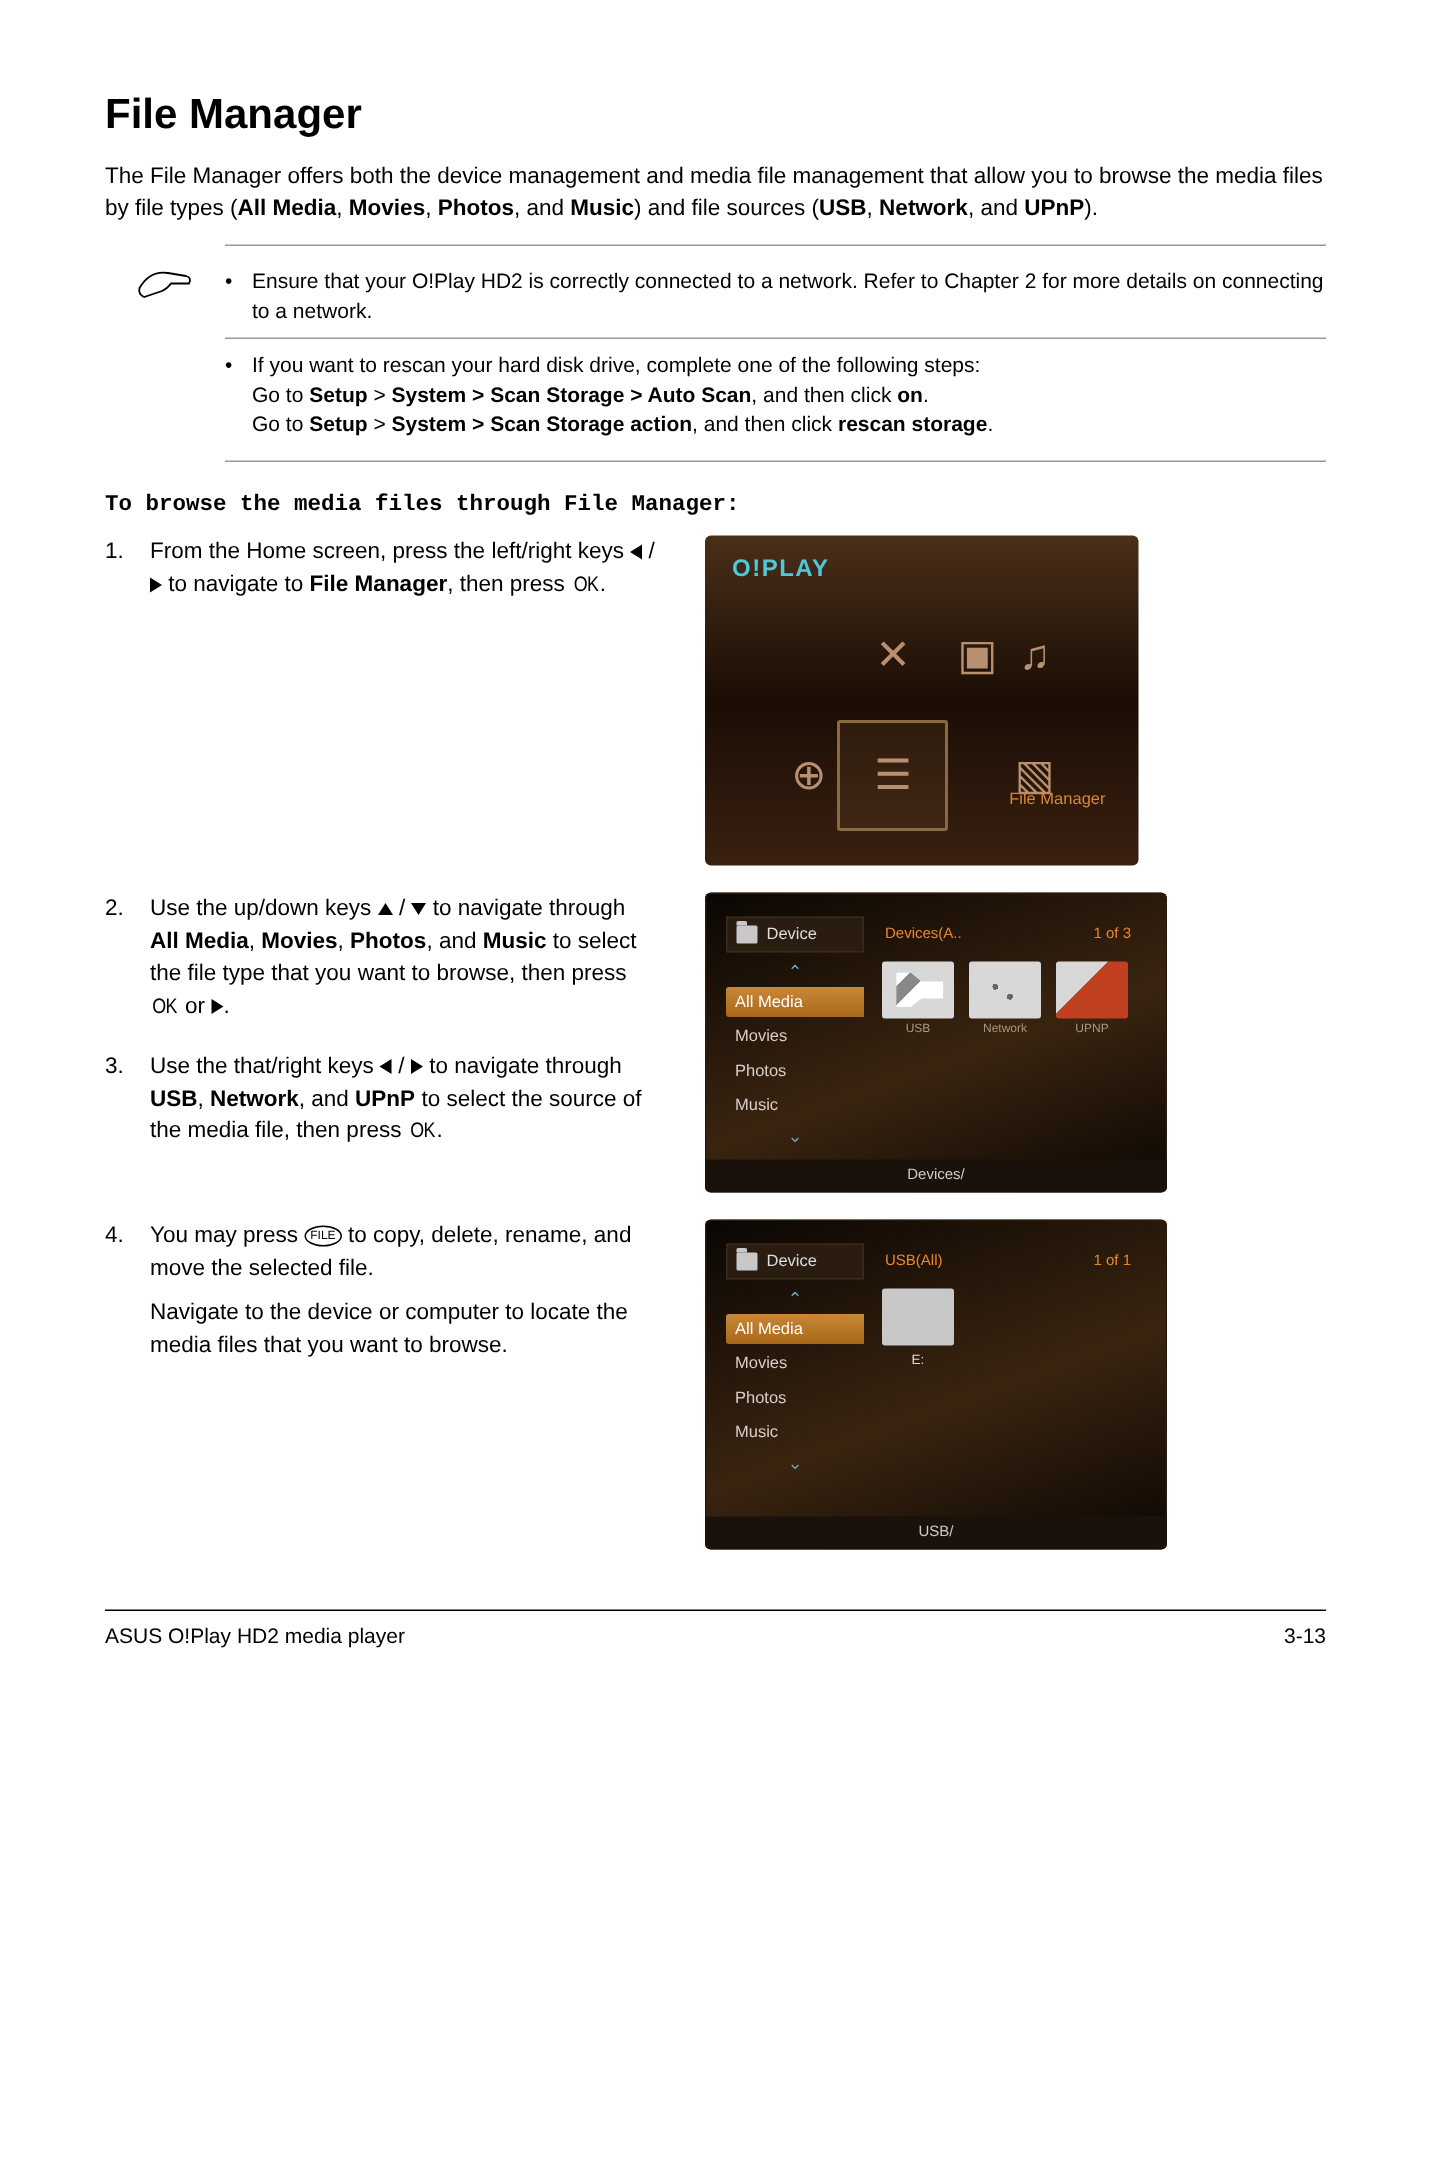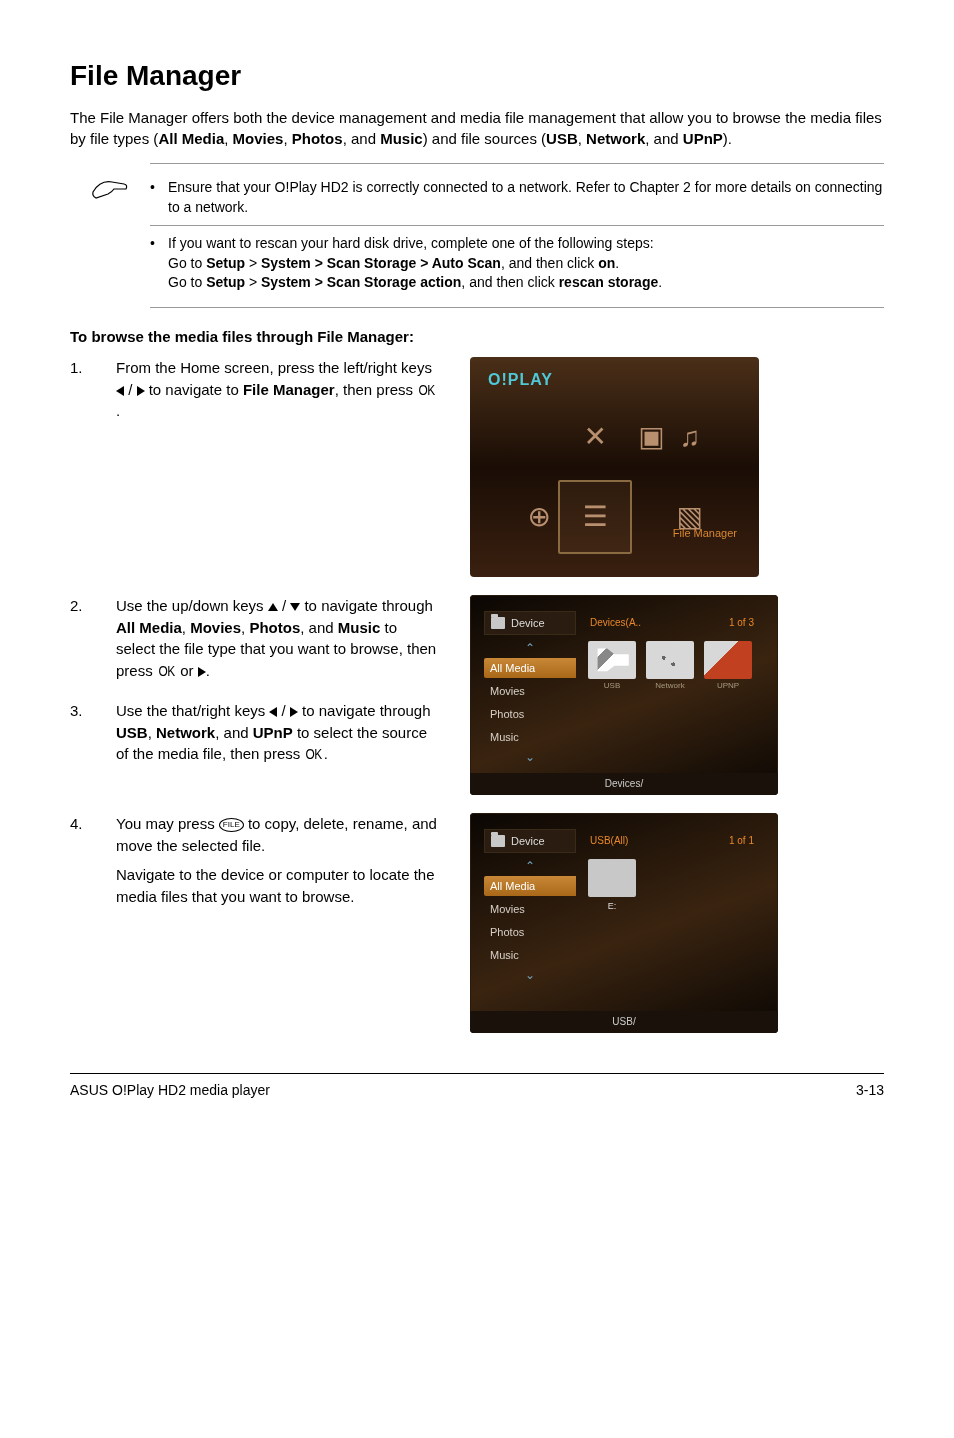--- a/index.html
+++ b/index.html
@@ -51,39 +51,40 @@
   }
   .note-sub {
     border-top: 1px solid #999;
     padding-top: 8px;
     margin-top: 8px;
   }
   .section-h {
     font-weight: bold;
     font-size: 15px;
     margin: 10px 0 12px 0;
+    font-family: Liberation Mono, monospace;
   }
   .step-row {
     display: flex;
     margin-bottom: 18px;
     align-items: flex-start;
   }
   .step-text {
     width: 370px;
     flex-shrink: 0;
     display: flex;
     font-size: 15px;
     line-height: 1.45;
   }
   .step-num {
     width: 30px;
     flex-shrink: 0;
   }
   .step-body { flex: 1; }
-  .step-body p { margin: 0 0 8px 16px; }
+  .step-body p { margin: 0 0 8px 0; }
   .step-img {
     width: 340px;
     margin-left: 30px;
     flex-shrink: 0;
   }
   .thumb-home {
     width: 289px;
     height: 220px;
     background: linear-gradient(180deg, #4a2f18 0%, #1a0d05 50%, #3a2010 100%);
     border-radius: 4px;

